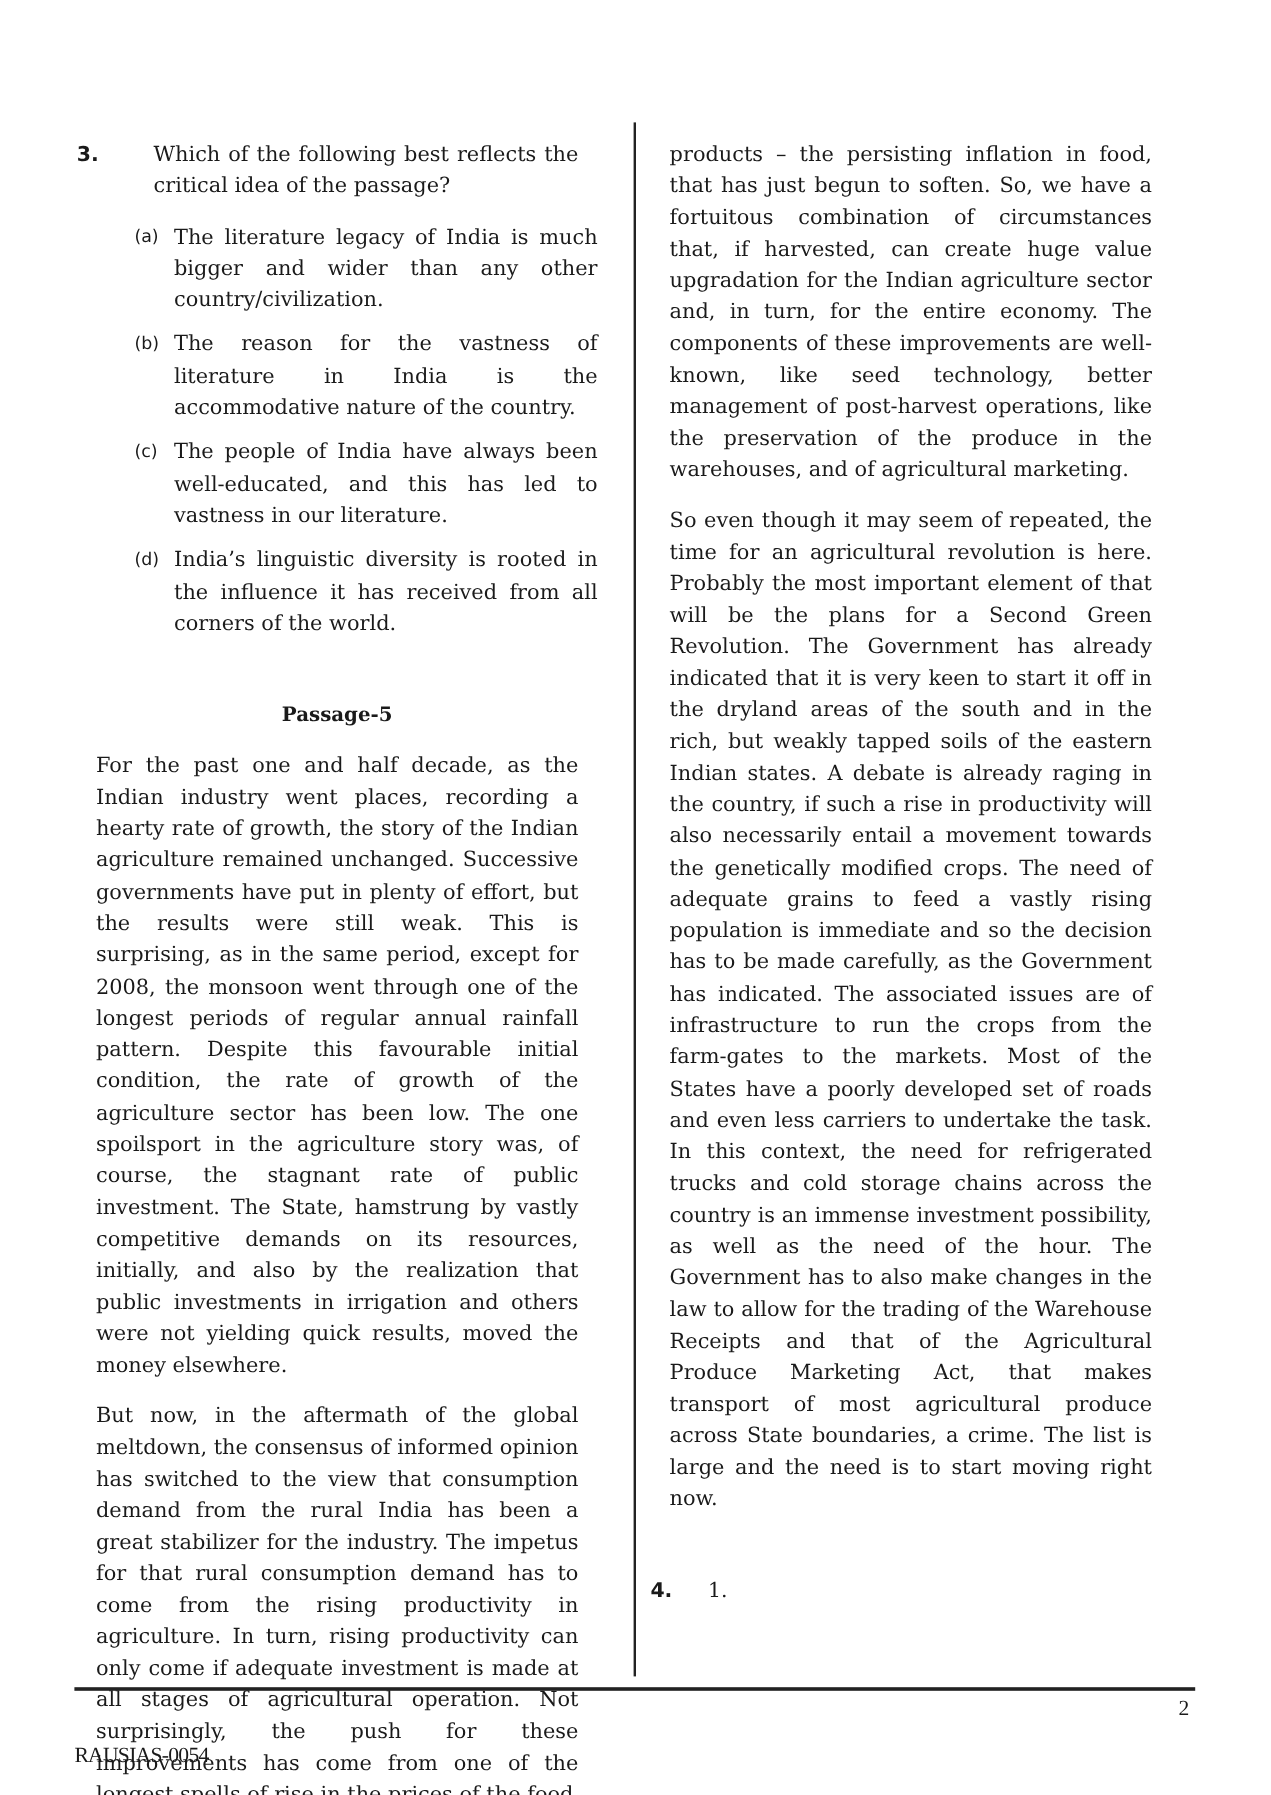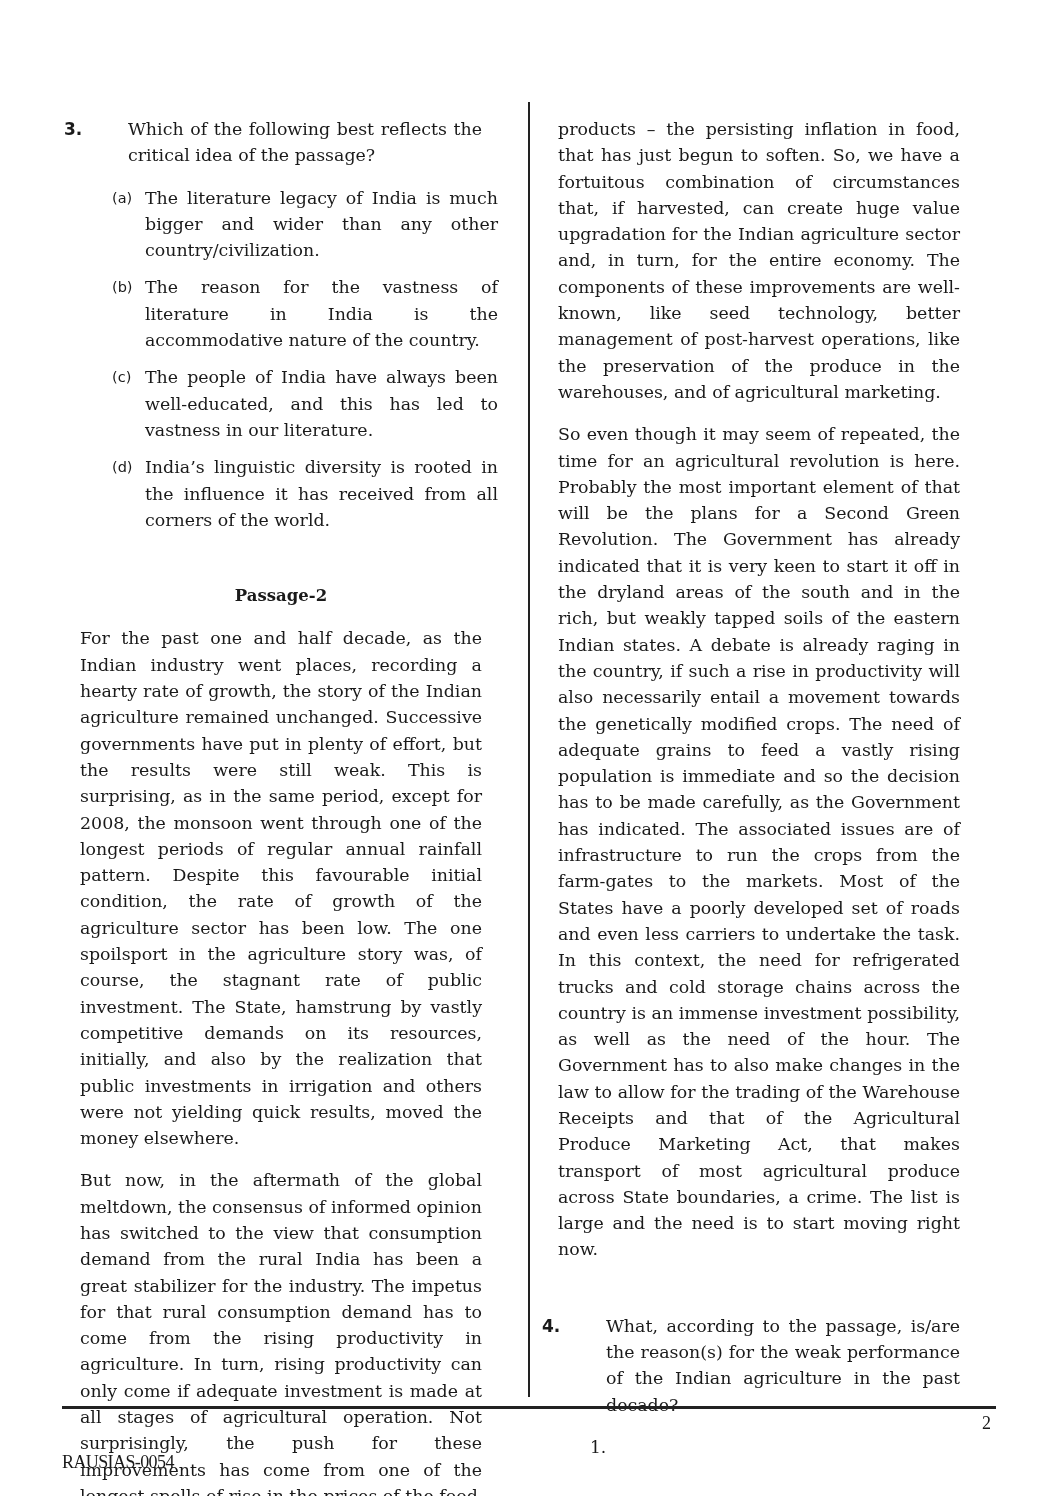--- a/index.html
+++ b/index.html
@@ -45,32 +45,31 @@
         <span class="opt-label">(c)</span>
         <span>The people of India have always been well-educated, and this has led to vastness in our literature.</span>
       </div>
       <div class="opt">
         <span class="opt-label">(d)</span>
         <span>India’s linguistic diversity is rooted in the influence it has received from all corners of the world.</span>
       </div>
     </div>
   </div>
 
-  <div class="passage-title">Passage-2</div>
+  <div class="passage-title">Passage-5</div>
   <p class="para">For the past one and half decade, as the Indian industry went places, recording a hearty rate of growth, the story of the Indian agriculture remained unchanged. Successive governments have put in plenty of effort, but the results were still weak. This is surprising, as in the same period, except for 2008, the monsoon went through one of the longest periods of regular annual rainfall pattern. Despite this favourable initial condition, the rate of growth of the agriculture sector has been low. The one spoilsport in the agriculture story was, of course, the stagnant rate of public investment. The State, hamstrung by vastly competitive demands on its resources, initially, and also by the realization that public investments in irrigation and others were not yielding quick results, moved the money elsewhere.</p>
   <p class="para">But now, in the aftermath of the global meltdown, the consensus of informed opinion has switched to the view that consumption demand from the rural India has been a great stabilizer for the industry. The impetus for that rural consumption demand has to come from the rising productivity in agriculture. In turn, rising productivity can only come if adequate investment is made at all stages of agricultural operation. Not surprisingly, the push for these improvements has come from one of the longest spells of rise in the prices of the food</p>
 </div>
 
 <div class="col col-right">
   <p class="para">products – the persisting inflation in food, that has just begun to soften. So, we have a fortuitous combination of circumstances that, if harvested, can create huge value upgradation for the Indian agriculture sector and, in turn, for the entire economy. The components of these improvements are well-known, like seed technology, better management of post-harvest operations, like the preservation of the produce in the warehouses, and of agricultural marketing.</p>
   <p class="para">So even though it may seem of repeated, the time for an agricultural revolution is here. Probably the most important element of that will be the plans for a Second Green Revolution. The Government has already indicated that it is very keen to start it off in the dryland areas of the south and in the rich, but weakly tapped soils of the eastern Indian states. A debate is already raging in the country, if such a rise in productivity will also necessarily entail a movement towards the genetically modified crops. The need of adequate grains to feed a vastly rising population is immediate and so the decision has to be made carefully, as the Government has indicated. The associated issues are of infrastructure to run the crops from the farm-gates to the markets. Most of the States have a poorly developed set of roads and even less carriers to undertake the task. In this context, the need for refrigerated trucks and cold storage chains across the country is an immense investment possibility, as well as the need of the hour. The Government has to also make changes in the law to allow for the trading of the Warehouse Receipts and that of the Agricultural Produce Marketing Act, that makes transport of most agricultural produce across State boundaries, a crime. The list is large and the need is to start moving right now.</p>
 
   <div class="q q4">
     <span class="q-num">4.</span>
-    <p class="q-text">What, according to the passage, is/are the reason(s) for the weak performance of the Indian agriculture in the past decade?</p>
     <div class="opts">
       <div class="opt">
         <span class="opt-label" style="font-family:'DejaVu Serif',serif;font-size:17px;">1.</span>
       </div>
     </div>
   </div>
 </div>
 
 <div class="footer-rule"></div>
 <div class="footer-left">RAUSIAS-0054</div>

